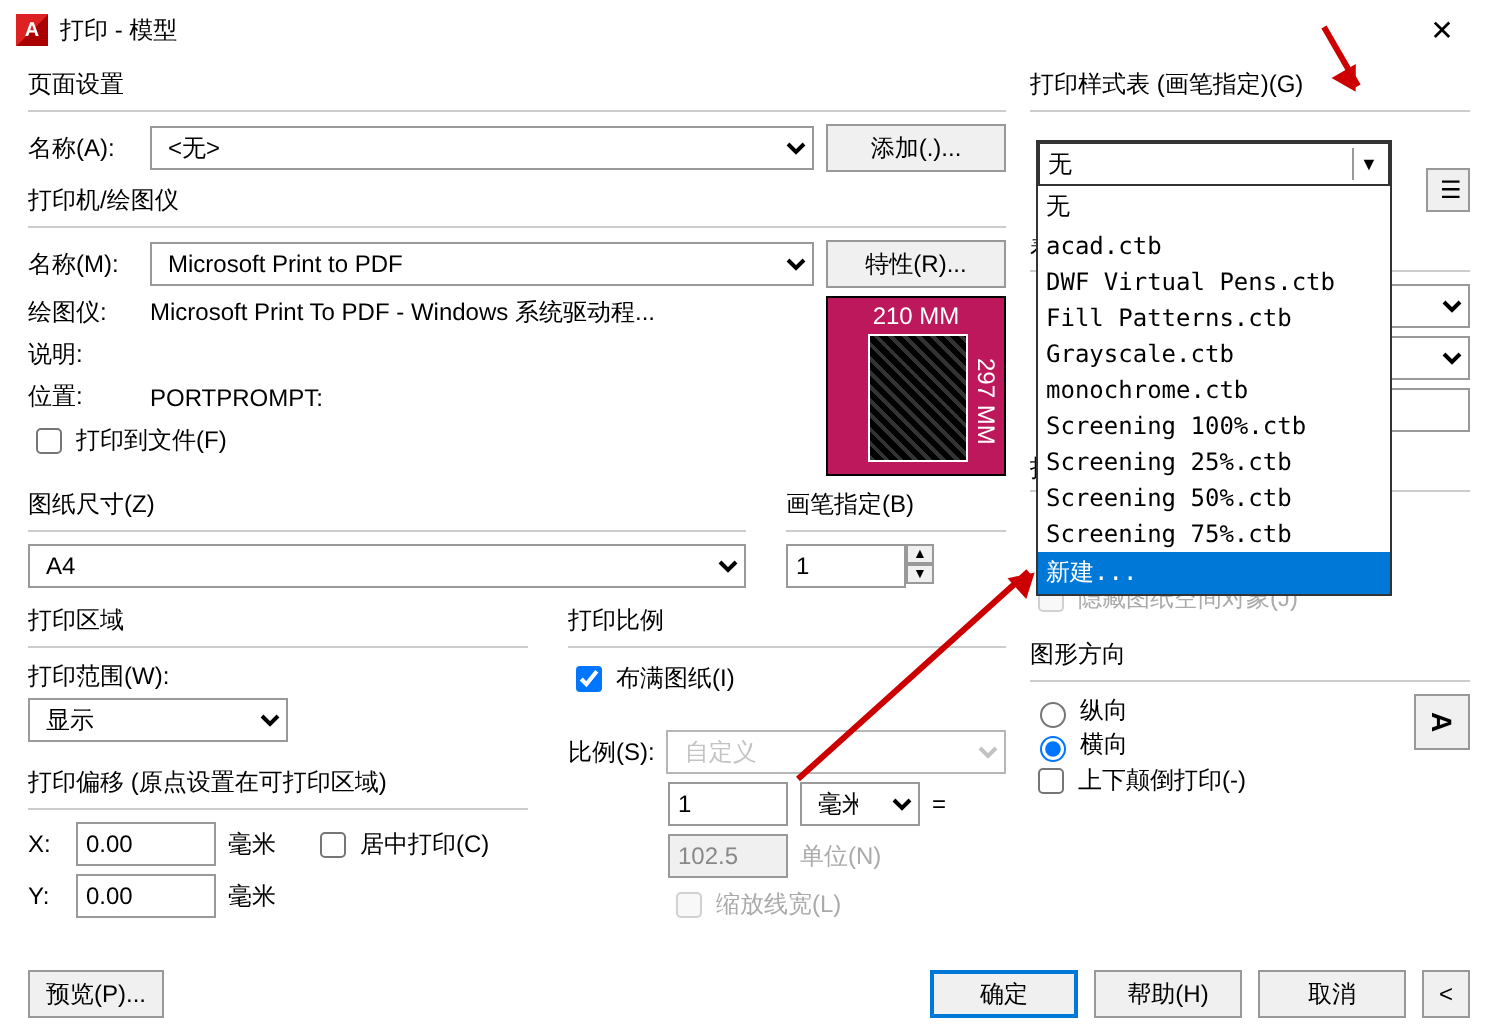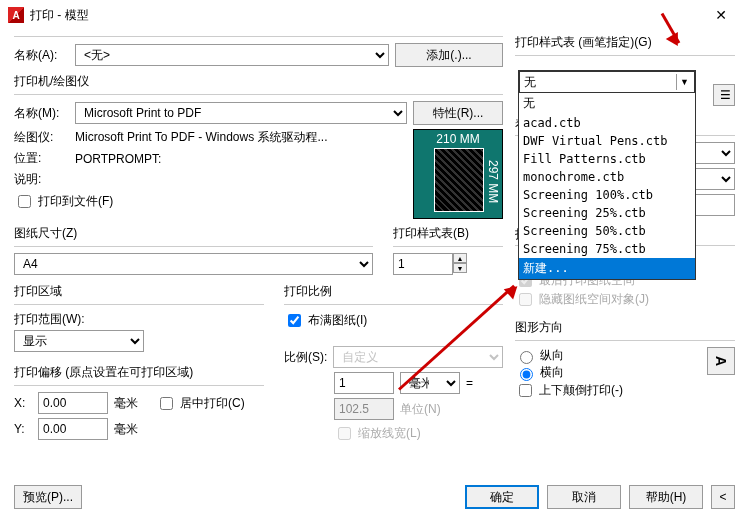--- a/index.html
+++ b/index.html
@@ -16,21 +16,21 @@
 .hr { border-top: 1px solid #ccc; margin: 2px 0 6px 0; }
 .field { display: flex; align-items: center; margin-bottom: 4px; gap: 6px; }
 .label { min-width: 55px; }
 select, input[type=text] { border: 1px solid #999; height: 22px; padding: 0 4px; background: #fff; }
 select { padding-right: 14px; }
 .btn { border: 1px solid #999; background: #f0f0f0; height: 24px; padding: 0 8px; display: inline-flex; align-items: center; justify-content: center; cursor: pointer; }
 .btn.primary { border: 2px solid #0078d7; }
 input[type=text].ro { background: #f0f0f0; color: #888; }
 .checkbox { display: flex; align-items: center; gap: 4px; }
 .checkbox input { width: 13px; height: 13px; }
-.preview { width: 90px; height: 90px; background: #0f766e; border: 1px solid #000; position: relative; color: #fff; font-size: 9px; }
+.preview { width: 90px; height: 90px; background: #be185d; border: 1px solid #000; position: relative; color: #fff; font-size: 9px; }
 .preview .top { position: absolute; top: 2px; left: 0; right: 0; text-align: center; }
 .preview .side { position: absolute; right: 2px; top: 30px; writing-mode: vertical-rl; }
 .preview .page { position: absolute; left: 20px; top: 18px; width: 50px; height: 64px; border: 1px solid #fff; background: repeating-linear-gradient(45deg, #333 0 2px, #000 2px 5px); }
 .bottom-bar { position: absolute; bottom: 8px; left: 0; right: 0; display: flex; justify-content: flex-end; gap: 8px; padding: 0 14px; align-items: center; }
 .arrow-box { width: 24px; height: 24px; border: 1px solid #999; display: flex; align-items: center; justify-content: center; background: #f0f0f0; }
 .dropdown-open { position: absolute; top: 70px; left: 518px; width: 178px; border: 1px solid #333; background: #fff; z-index: 10; }
 .dd-field { height: 22px; border: 1px solid #333; display: flex; align-items: center; padding: 0 4px; background: #fff; position: relative; }
 .dd-caret { position: absolute; right: 2px; top: 2px; width: 16px; height: 16px; border-left: 1px solid #999; display: flex; align-items: center; justify-content: center; font-size: 9px; }
 .dd-list { background: #fff; }
 .dd-item { padding: 2px 4px; font-family: monospace, sans-serif; font-size: 12px; }
@@ -50,50 +50,51 @@
   <div class="logo">A</div>
   <div>打印 - 模型</div>
   <div class="close-btn">✕</div>
 </div>
 
 <div class="content">
 <div class="row">
   <div class="coll">
 
     <div class="group">
+      <div class="group-title">页面设置</div>
       <div class="hr"></div>
       <div class="field">
         <div class="label">名称(A):</div>
         <select style="flex:1"><option>&lt;无&gt;</option></select>
-        <button class="btn" style="width:108px">添加(.)...</button>
+        <button class="btn" style="width:90px">添加(.)...</button>
       </div>
     </div>
 
     <div class="group">
       <div class="group-title">打印机/绘图仪</div>
       <div class="hr"></div>
       <div style="display:flex;gap:8px">
         <div style="flex:1">
           <div class="field">
             <div class="label">名称(M):</div>
             <select style="flex:1"><option>Microsoft Print to PDF</option></select>
             <button class="btn" style="width:90px">特性(R)...</button>
           </div>
           <div style="display:flex;gap:8px">
             <div style="flex:1">
               <div class="field">
                     <div class="label">绘图仪:</div>
                     <div>Microsoft Print To PDF - Windows 系统驱动程...</div>
                   </div>
               <div class="field">
+                    <div class="label">说明:</div>
+                  </div>
+              <div class="field">
                     <div class="label">位置:</div>
                     <div>PORTPROMPT:</div>
-                  </div>
-              <div class="field">
-                    <div class="label">说明:</div>
                   </div>
               <div class="checkbox">
                     <input type="checkbox" style="">
                     <span>打印到文件(F)</span>
                   </div>
             </div>
             <div class="preview">
               <div class="top">210 MM</div>
               <div class="page"></div>
               <div class="side">297 MM</div>
@@ -103,21 +104,21 @@
       </div>
     </div>
 
     <div style="display:flex;gap:20px">
       <div style="flex:1">
         <div class="group-title">图纸尺寸(Z)</div>
         <div class="hr"></div>
         <select style="width:100%"><option>A4</option></select>
       </div>
       <div style="width:110px">
-        <div class="group-title">打印样式表(B)</div>
+        <div class="group-title">画笔指定(B)</div>
         <div class="hr"></div>
         <div style="display:flex">
           <input type="text" style="width: 60px;" value="1">
           <div class="spin">
                 <div>▲</div>
                 <div>▼</div>
               </div>
         </div>
       </div>
     </div>
@@ -242,31 +243,32 @@
 <div class="dropdown-open">
   <div class="dd-field">
     <span>无</span>
     <div class="dd-caret">▼</div>
   </div>
   <div class="dd-list" id="ddlist">
       <div class="dd-item">无</div>
       <div class="dd-item">acad.ctb</div>
       <div class="dd-item">DWF Virtual Pens.ctb</div>
       <div class="dd-item">Fill Patterns.ctb</div>
+      <div class="dd-item">Grayscale.ctb</div>
       <div class="dd-item">monochrome.ctb</div>
       <div class="dd-item">Screening 100%.ctb</div>
       <div class="dd-item">Screening 25%.ctb</div>
       <div class="dd-item">Screening 50%.ctb</div>
       <div class="dd-item">Screening 75%.ctb</div>
       <div class="dd-item sel">新建...</div>
     </div>
 </div>
 
 <div class="arrow-red" style="left:662px;top:12px;width:34px;transform:rotate(60deg)"></div>
 <div class="arrow-red" style="left:399px;top:388px;width:155px;transform:rotate(-42deg)"></div>
 
 <div class="bottom-bar">
   <button class="btn" style="margin-right:auto">预览(P)...</button>
   <button class="btn primary" style="width:74px">确定</button>
+  <button class="btn" style="width:74px">帮助(H)</button>
   <button class="btn" style="width:74px">取消</button>
-  <button class="btn" style="width:74px">帮助(H)</button>
   <div class="arrow-box">&lt;</div>
 </div>
 
 </body></html>

